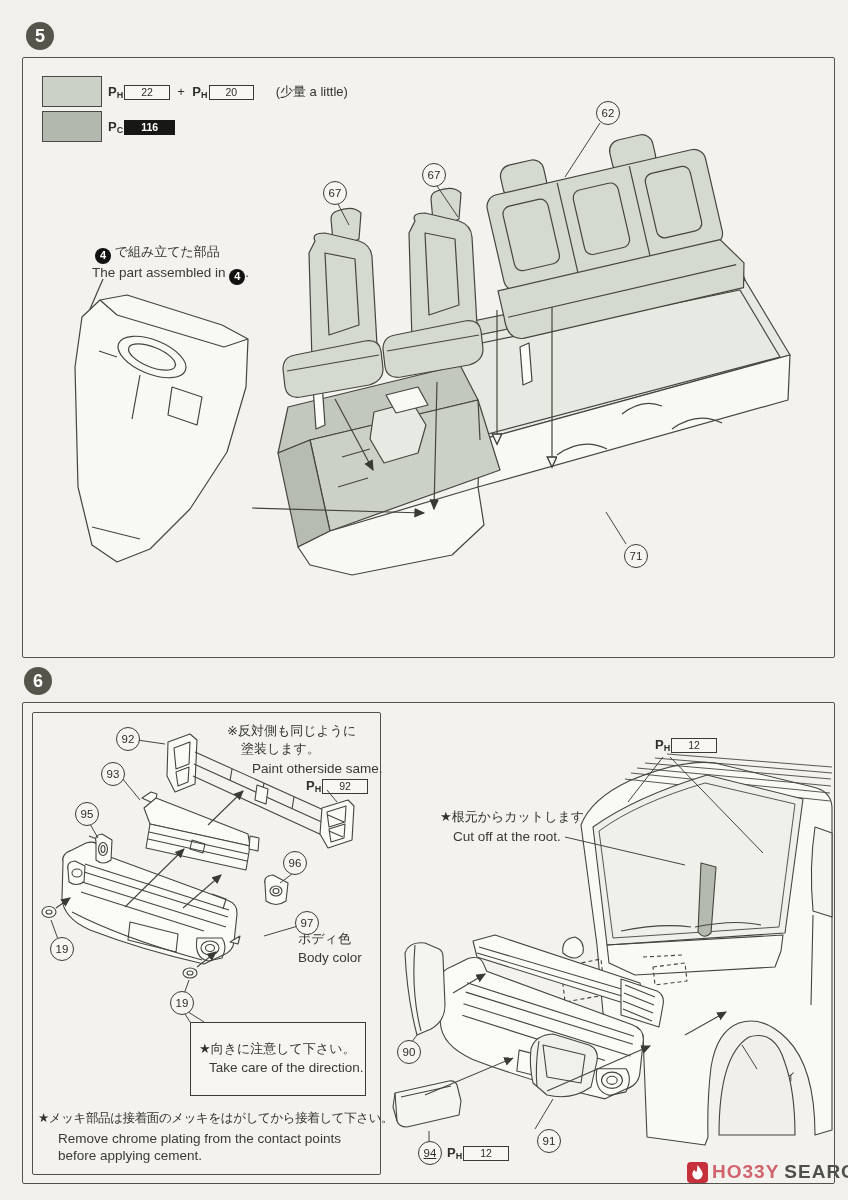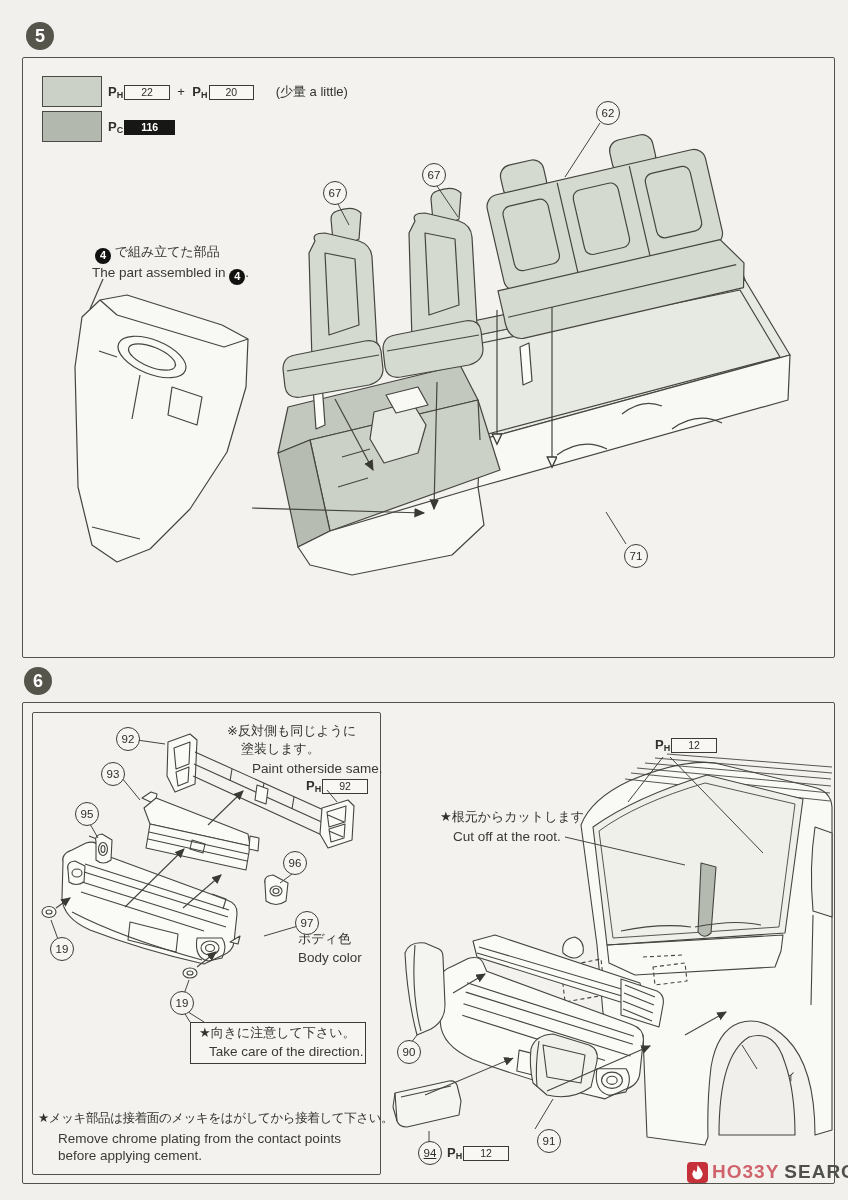--- a/index.html
+++ b/index.html
@@ -14,21 +14,21 @@
   .jp{font-size:13px;line-height:17px;color:#33332e;white-space:nowrap;}
   .en{font-size:13.5px;line-height:21px;color:#3a3a34;white-space:nowrap;}
   .pcode{display:inline-flex;align-items:baseline;white-space:nowrap;}
   .pcode .p{font-weight:bold;font-size:13px;}
   .pcode .sub{font-size:9px;font-weight:bold;transform:translateY(2px);margin:0 1px 0 0;}
   .pcode .box{border:1px solid #3b3b36;background:#f8f7f4;font-size:10.5px;padding:0 16px;line-height:13px;}
   .pcode .box.solid{background:#171715;color:#fff;border-color:#171715;font-weight:bold;}
   .b4{display:inline-flex;width:16px;height:16px;border-radius:50%;background:#121210;color:#fff;
       font-size:11px;font-weight:bold;align-items:center;justify-content:center;vertical-align:-3px;}
   .swatch{position:absolute;width:58px;height:29px;border:1.2px solid #4a4a44;}
-  .note-box{position:absolute;border:1.6px solid #3b3b36;background:#f6f5f1;padding:1px 8px;z-index:6;}
+  .note-box{position:absolute;border:1.6px solid #3b3b36;background:#f6f5f1;padding:17px 8px;z-index:6;}
   .oval-glyph{display:inline-block;width:9px;height:20px;border:1.6px solid #3b3b36;border-radius:50%;
       margin:0 5px;vertical-align:-5px;background:#fbfbf8;}
   .circ96{display:inline-flex;width:19px;height:19px;border:1.3px solid #3b3b36;border-radius:50%;
       font-size:10.5px;align-items:center;justify-content:center;vertical-align:-4px;background:#fbfbf8;margin:0 2px;}
   .facecol{display:inline-block;text-align:center;font-size:12px;line-height:13px;vertical-align:-6px;}
   .wm{position:absolute;display:flex;align-items:center;z-index:9;}
   .wm .ico{width:21px;height:21px;background:#c5303a;border-radius:4px;display:flex;align-items:center;justify-content:center;margin-right:4px;}
   .wm .b1{font-size:19px;font-weight:bold;letter-spacing:1px;color:#d0636c;}
   .wm .b2{font-size:19px;font-weight:bold;letter-spacing:1px;color:#4f4f4c;margin-left:5px;}
   svg{position:absolute;overflow:visible;}

